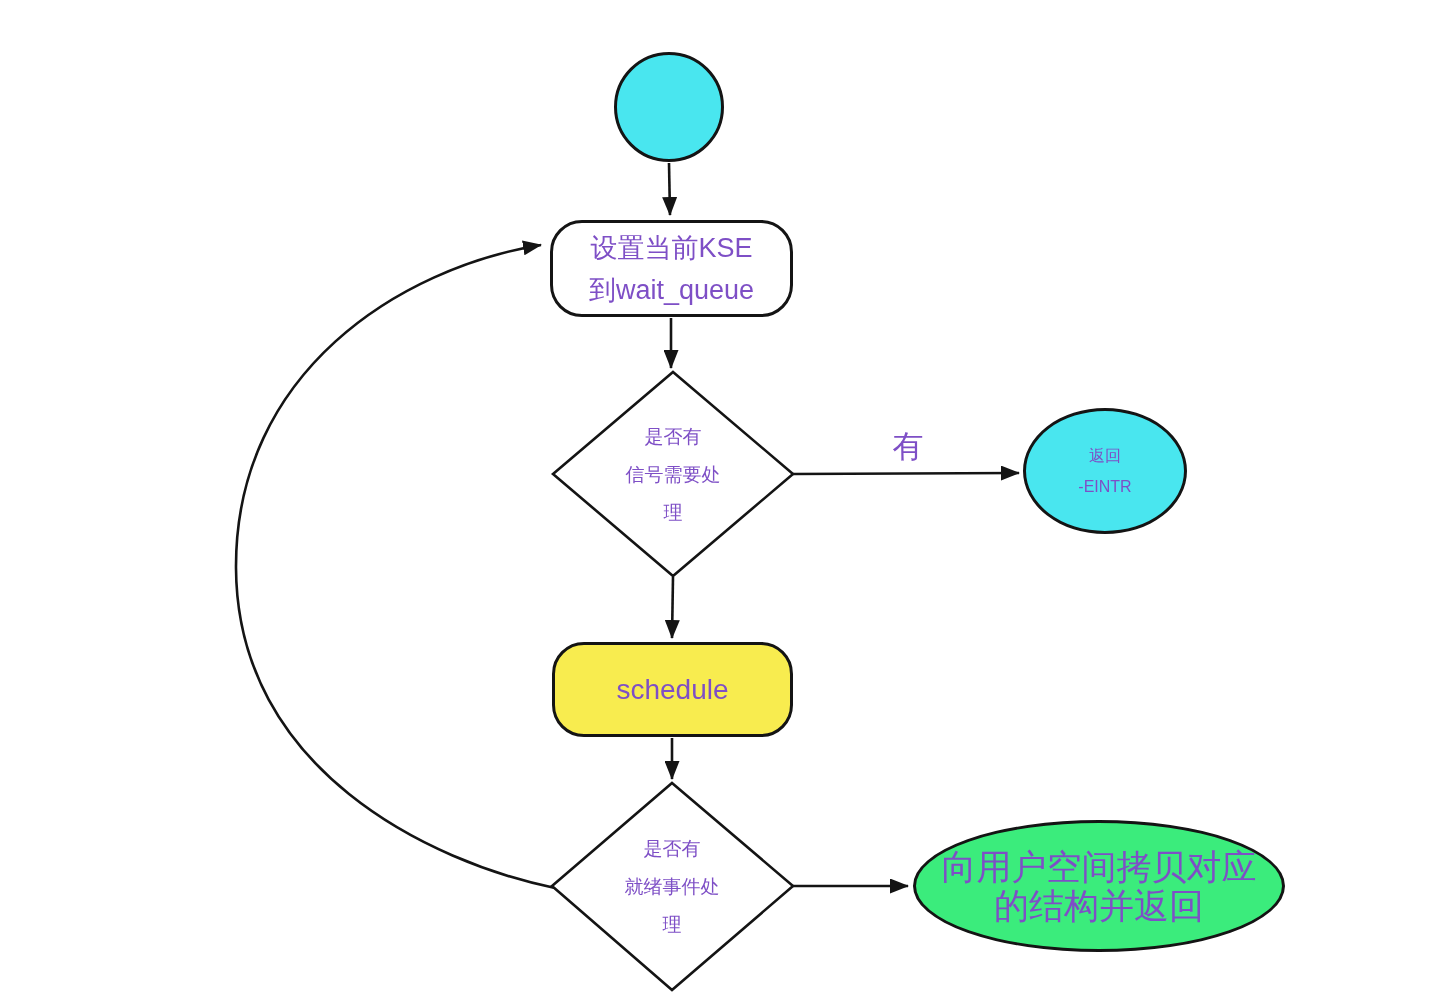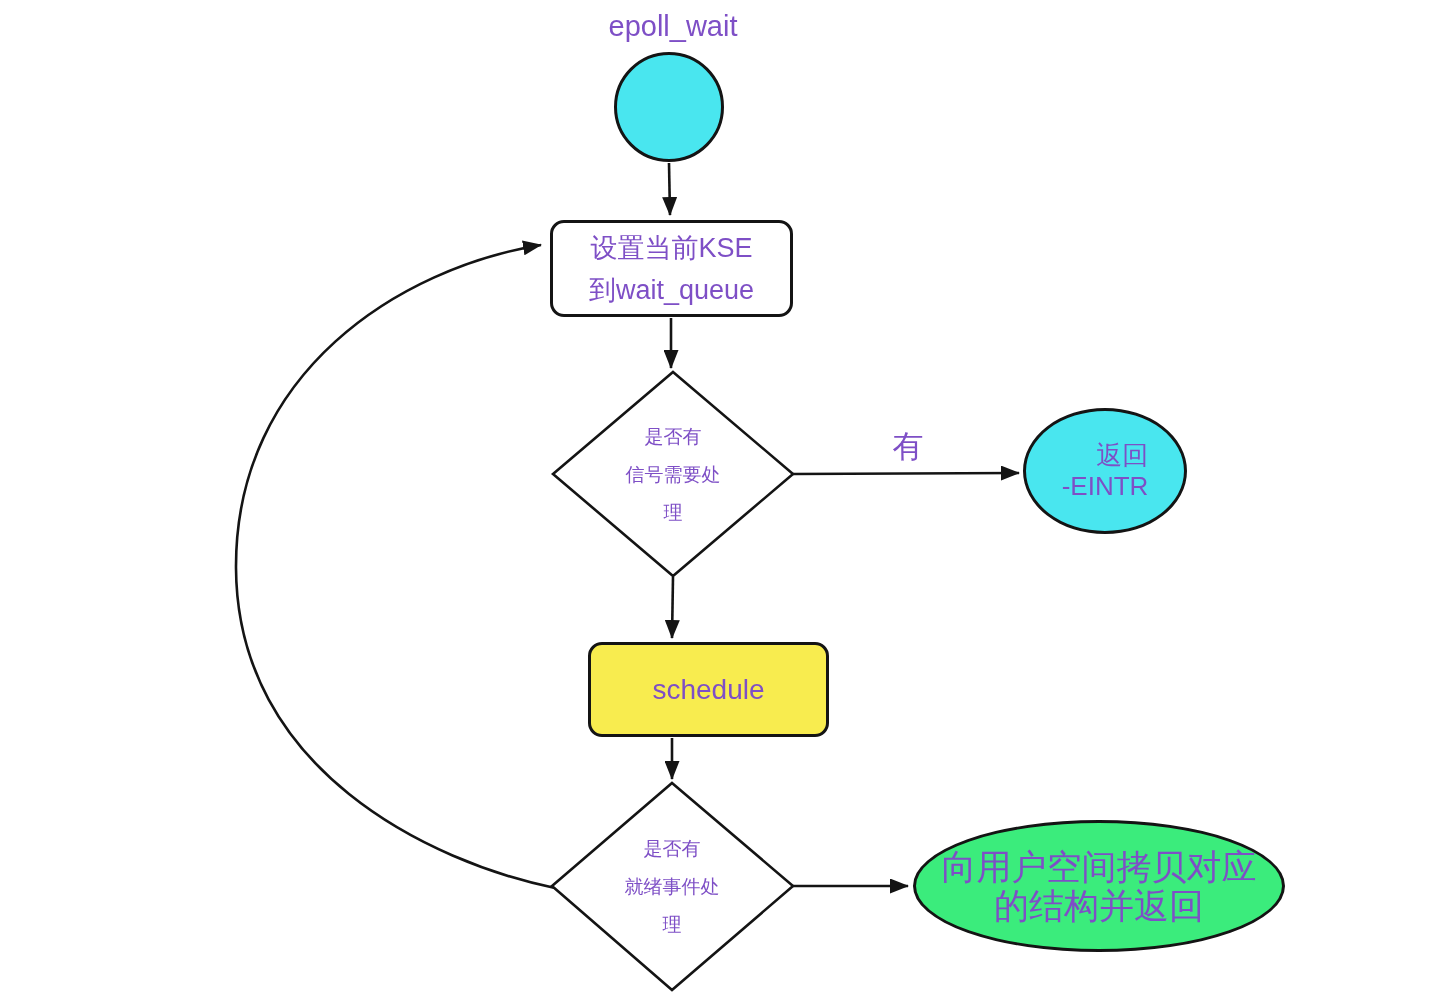--- a/index.html
+++ b/index.html
@@ -46,36 +46,35 @@
     position: absolute;
     left: 553px; top: 10px;
     width: 240px;
     text-align: center;
     font-size: 29px;
     font-weight: 500;
     color: #7E4FC6;
   }
   .rect-node {
     border: 3px solid #141414;
-    border-radius: 14px;
+    border-radius: 32px;
     background: #ffffff;
     font-size: 27px;
     line-height: 42px;
     font-weight: 500;
   }
   .rect-set-kse {
     left: 550px; top: 220px;
     width: 243px; height: 97px;
   }
   .rect-schedule {
     left: 552px; top: 642px;
     width: 241px; height: 95px;
     background: #F8EC4F;
     font-size: 28px;
-    margin-left: 36px;
   }
   .diamond-label {
     position: absolute;
     width: 220px;
     text-align: center;
     font-size: 19px;
     line-height: 38px;
     font-weight: 500;
     color: #7E4FC6;
     white-space: pre-line;
@@ -83,24 +82,23 @@
   .diamond-label.signal { left: 563px; top: 418px; }
   .diamond-label.ready  { left: 562px; top: 830px; }
   .ellipse-node {
     border: 3px solid #141414;
     border-radius: 50%;
   }
   .ellipse-eintr {
     left: 1023px; top: 408px;
     width: 164px; height: 126px;
     background: #49E6EF;
-    font-size: 26px;
+    font-size: 16px;
     line-height: 31px;
     font-weight: 500;
-    text-align: right;
   }
   .ellipse-copy {
     left: 913px; top: 820px;
     width: 372px; height: 132px;
     background: #3BEC7C;
     font-size: 35px;
     line-height: 39px;
     font-weight: 500;
   }
   .edge-label-yes {
@@ -131,21 +129,20 @@
     <line x1="671" y1="318" x2="671" y2="368" stroke="#141414" stroke-width="2.6" marker-end="url(#arrowhead)"></line>
     <line x1="793" y1="474" x2="1019" y2="473" stroke="#141414" stroke-width="2.6" marker-end="url(#arrowhead)"></line>
     <line x1="673" y1="577" x2="672" y2="638" stroke="#141414" stroke-width="2.6" marker-end="url(#arrowhead)"></line>
     <line x1="672" y1="738" x2="672" y2="779" stroke="#141414" stroke-width="2.6" marker-end="url(#arrowhead)"></line>
     <line x1="793" y1="886" x2="908" y2="886" stroke="#141414" stroke-width="2.6" marker-end="url(#arrowhead)"></line>
 
     <polygon points="673,372 793,474 673,576 553,474" fill="#ffffff" stroke="#141414" stroke-width="2.6"></polygon>
     <polygon points="672,783 793,886 672,990 552,886" fill="#ffffff" stroke="#141414" stroke-width="2.6"></polygon>
   </svg>
 
-  <div class="title-label">epoll_wait</div>
 
   <div class="node start-circle"></div>
 
   <div class="node rect-node rect-set-kse">
     <span class="node-label">设置当前KSE
 到wait_queue</span>
   </div>
 
   <div class="diamond-label signal">是否有
 信号需要处

